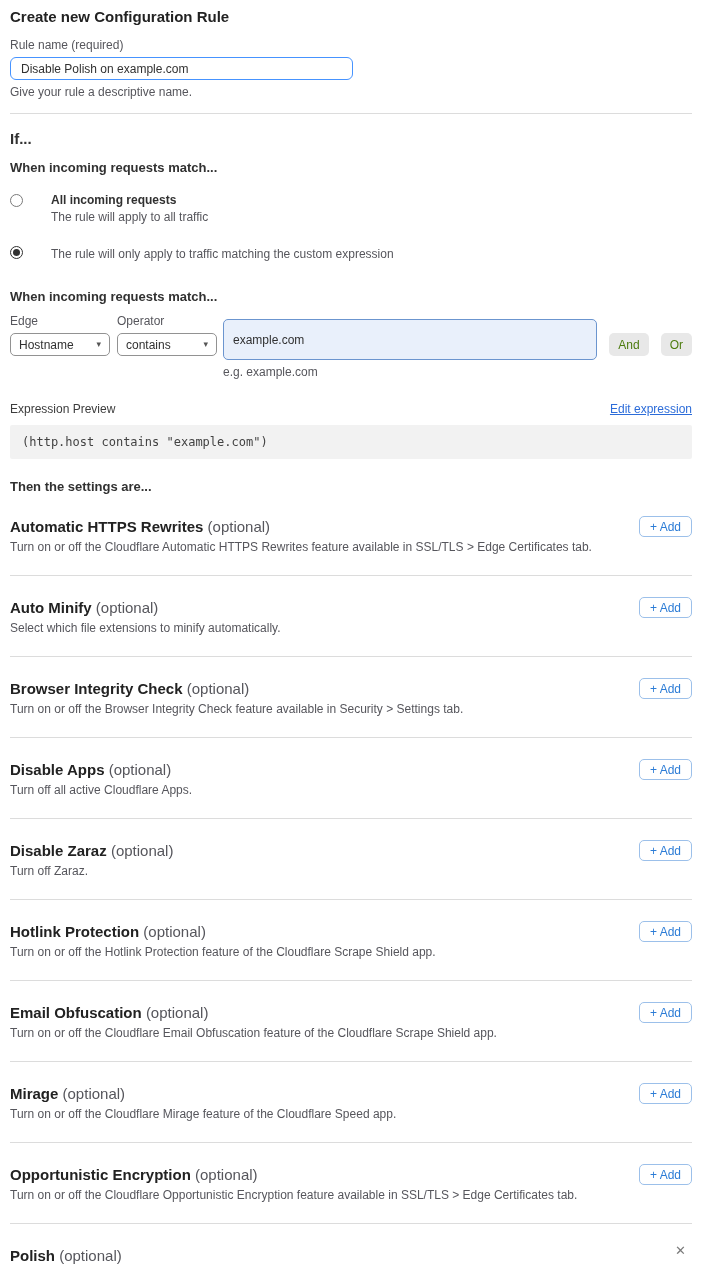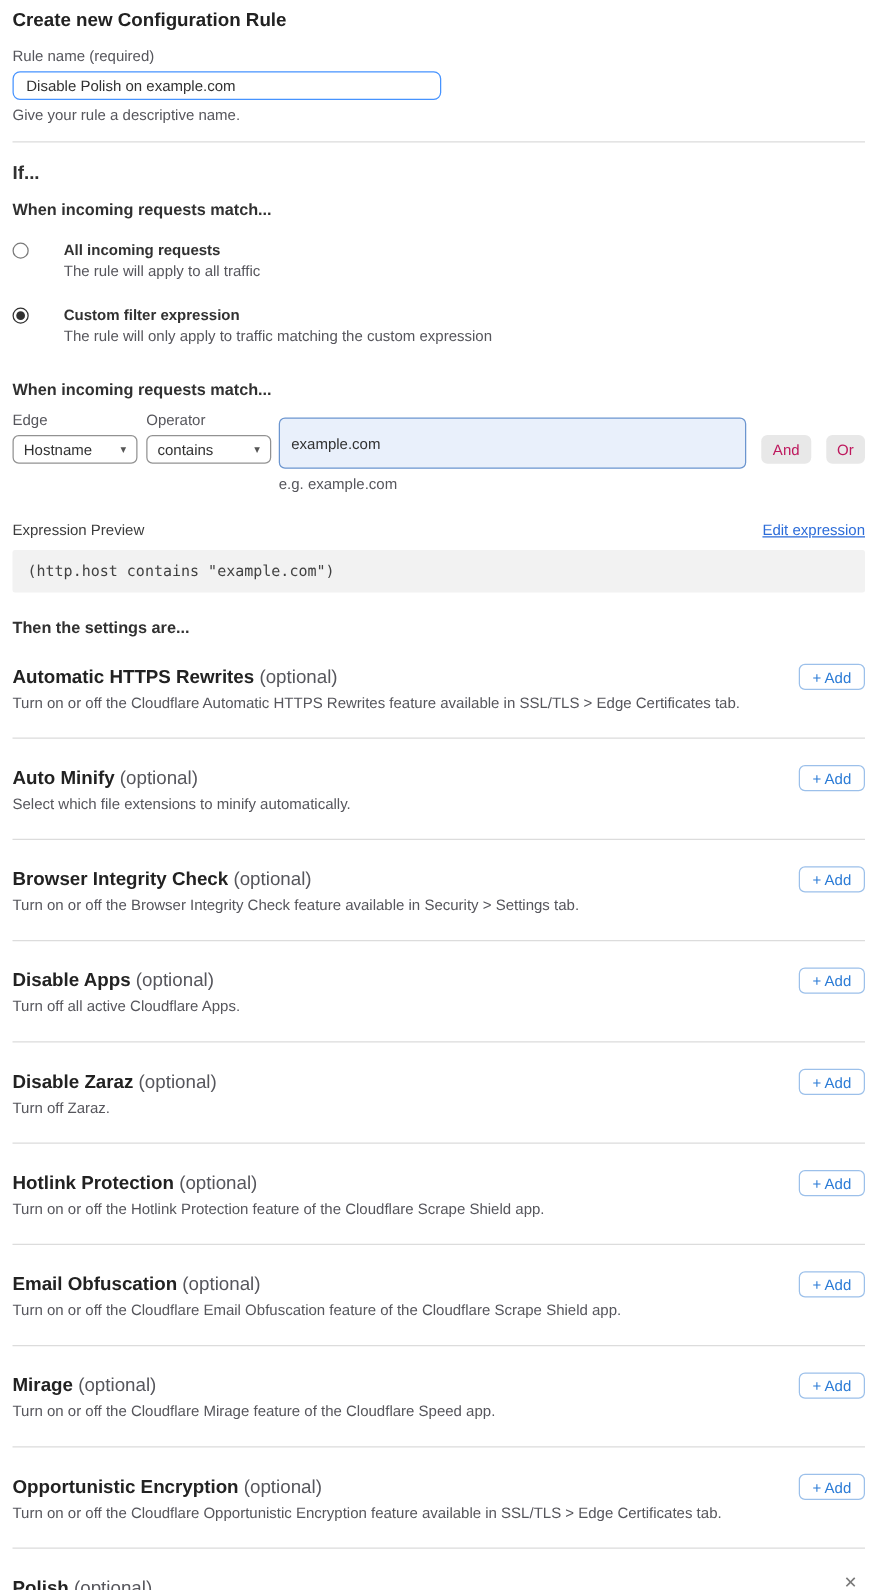--- a/index.html
+++ b/index.html
@@ -66,21 +66,21 @@
     width: 100%; height: 41px;
     border: 1px solid #6b95cf; border-radius: 5px;
     background: #e9f0fb; padding: 0 9px;
     font-size: 12px; color: #313131; font-family: "Liberation Sans", sans-serif;
     outline: none;
   }
   .col-value .helper-text { margin-top: 5px; }
   .conjunctions { display: flex; margin-left: 12px; margin-top: 19px; }
   .conj-btn {
     background: #e8e8e8; border: none; border-radius: 5px;
-    font-size: 12px; color: #be185d; font-family: "Liberation Sans", sans-serif;
+    font-size: 12px; color: #4d7c0f; font-family: "Liberation Sans", sans-serif;
     height: 23px; padding: 0 9px; cursor: pointer;
   }
   .conj-btn + .conj-btn { margin-left: 12px; }
 
   .preview-row { display: flex; justify-content: space-between; align-items: flex-end; margin-top: 23px; }
   .preview-label { font-size: 12px; color: #3c3c3c; }
   .edit-link { font-size: 12px; color: #2c6cd9; text-decoration: underline; cursor: pointer; }
   .code-block {
     margin-top: 9px; background: #f2f2f2; border-radius: 2px;
     height: 34px; display: flex; align-items: center; padding: 0 12px;
@@ -129,21 +129,20 @@
     <div class="radio-option">
       <span class="radio-circle"></span>
       <span class="radio-texts">
         <span class="radio-label" style="display:block">All incoming requests</span>
         <span class="radio-desc" style="display:block">The rule will apply to all traffic</span>
       </span>
     </div>
     <div class="radio-option">
       <span class="radio-circle checked"></span>
       <span class="radio-texts">
-        <span class="radio-label" style="display:block">Custom filter expression</span>
         <span class="radio-desc" style="display:block">The rule will only apply to traffic matching the custom expression</span>
       </span>
     </div>
   </div>
 
   <h3 class="sub-heading builder-heading">When incoming requests match...</h3>
 
   <div class="builder-row">
     <div class="col-field">
       <div class="field-label">Edge</div>

